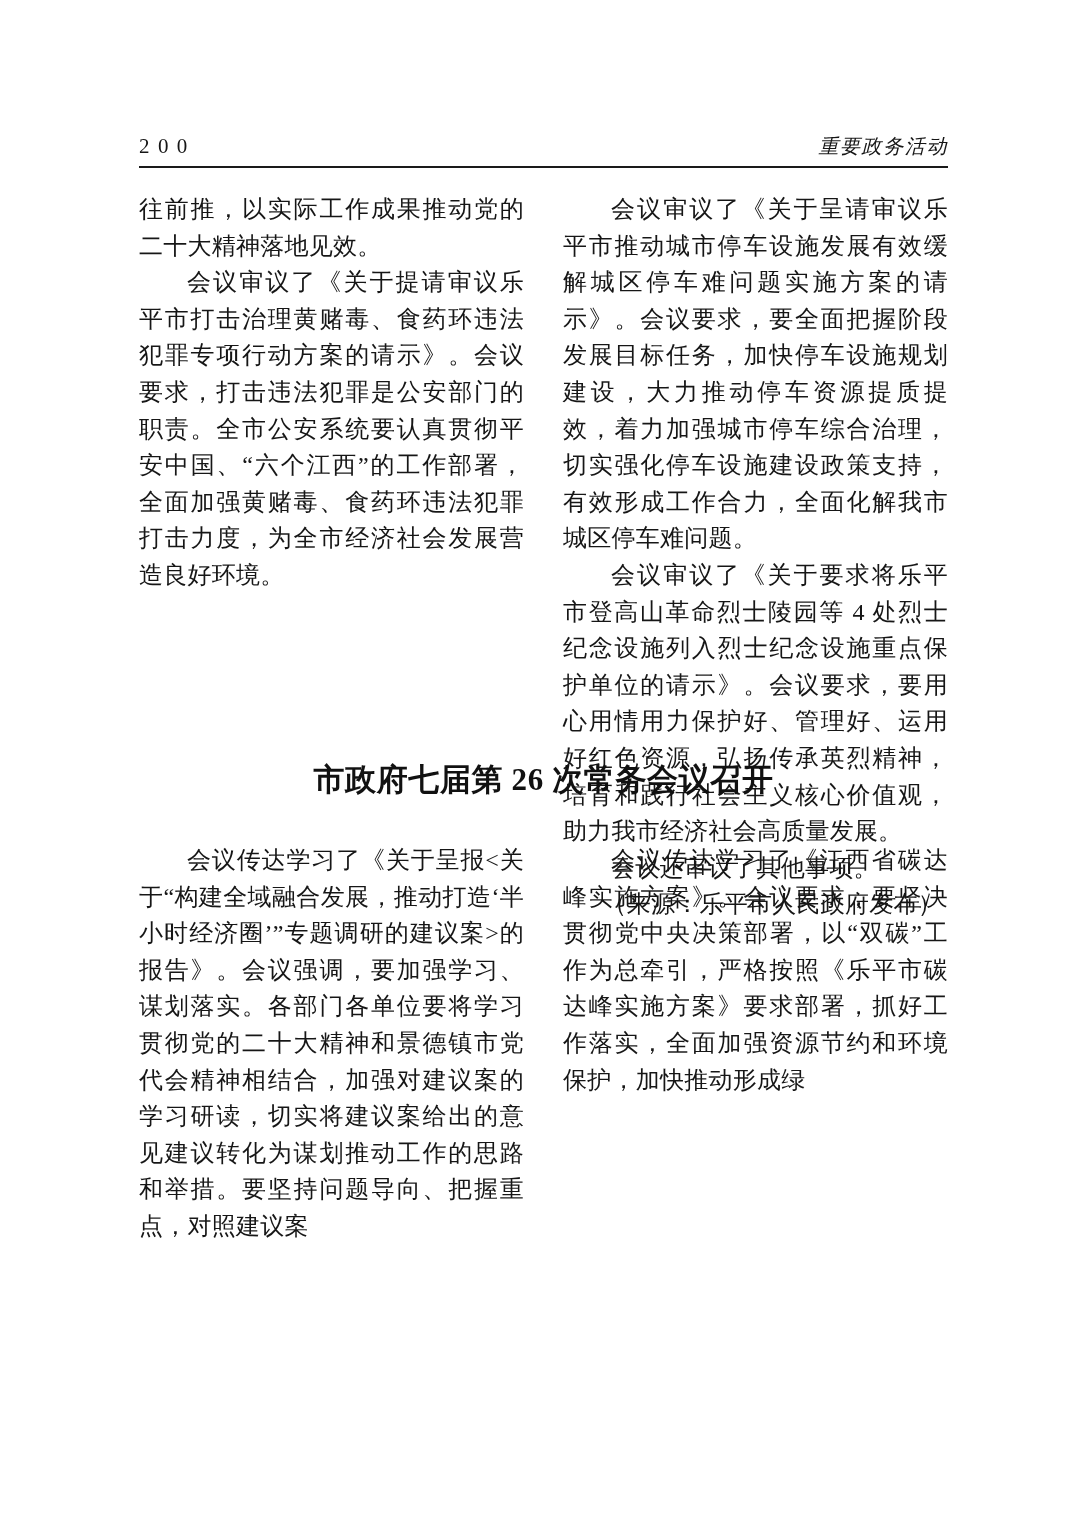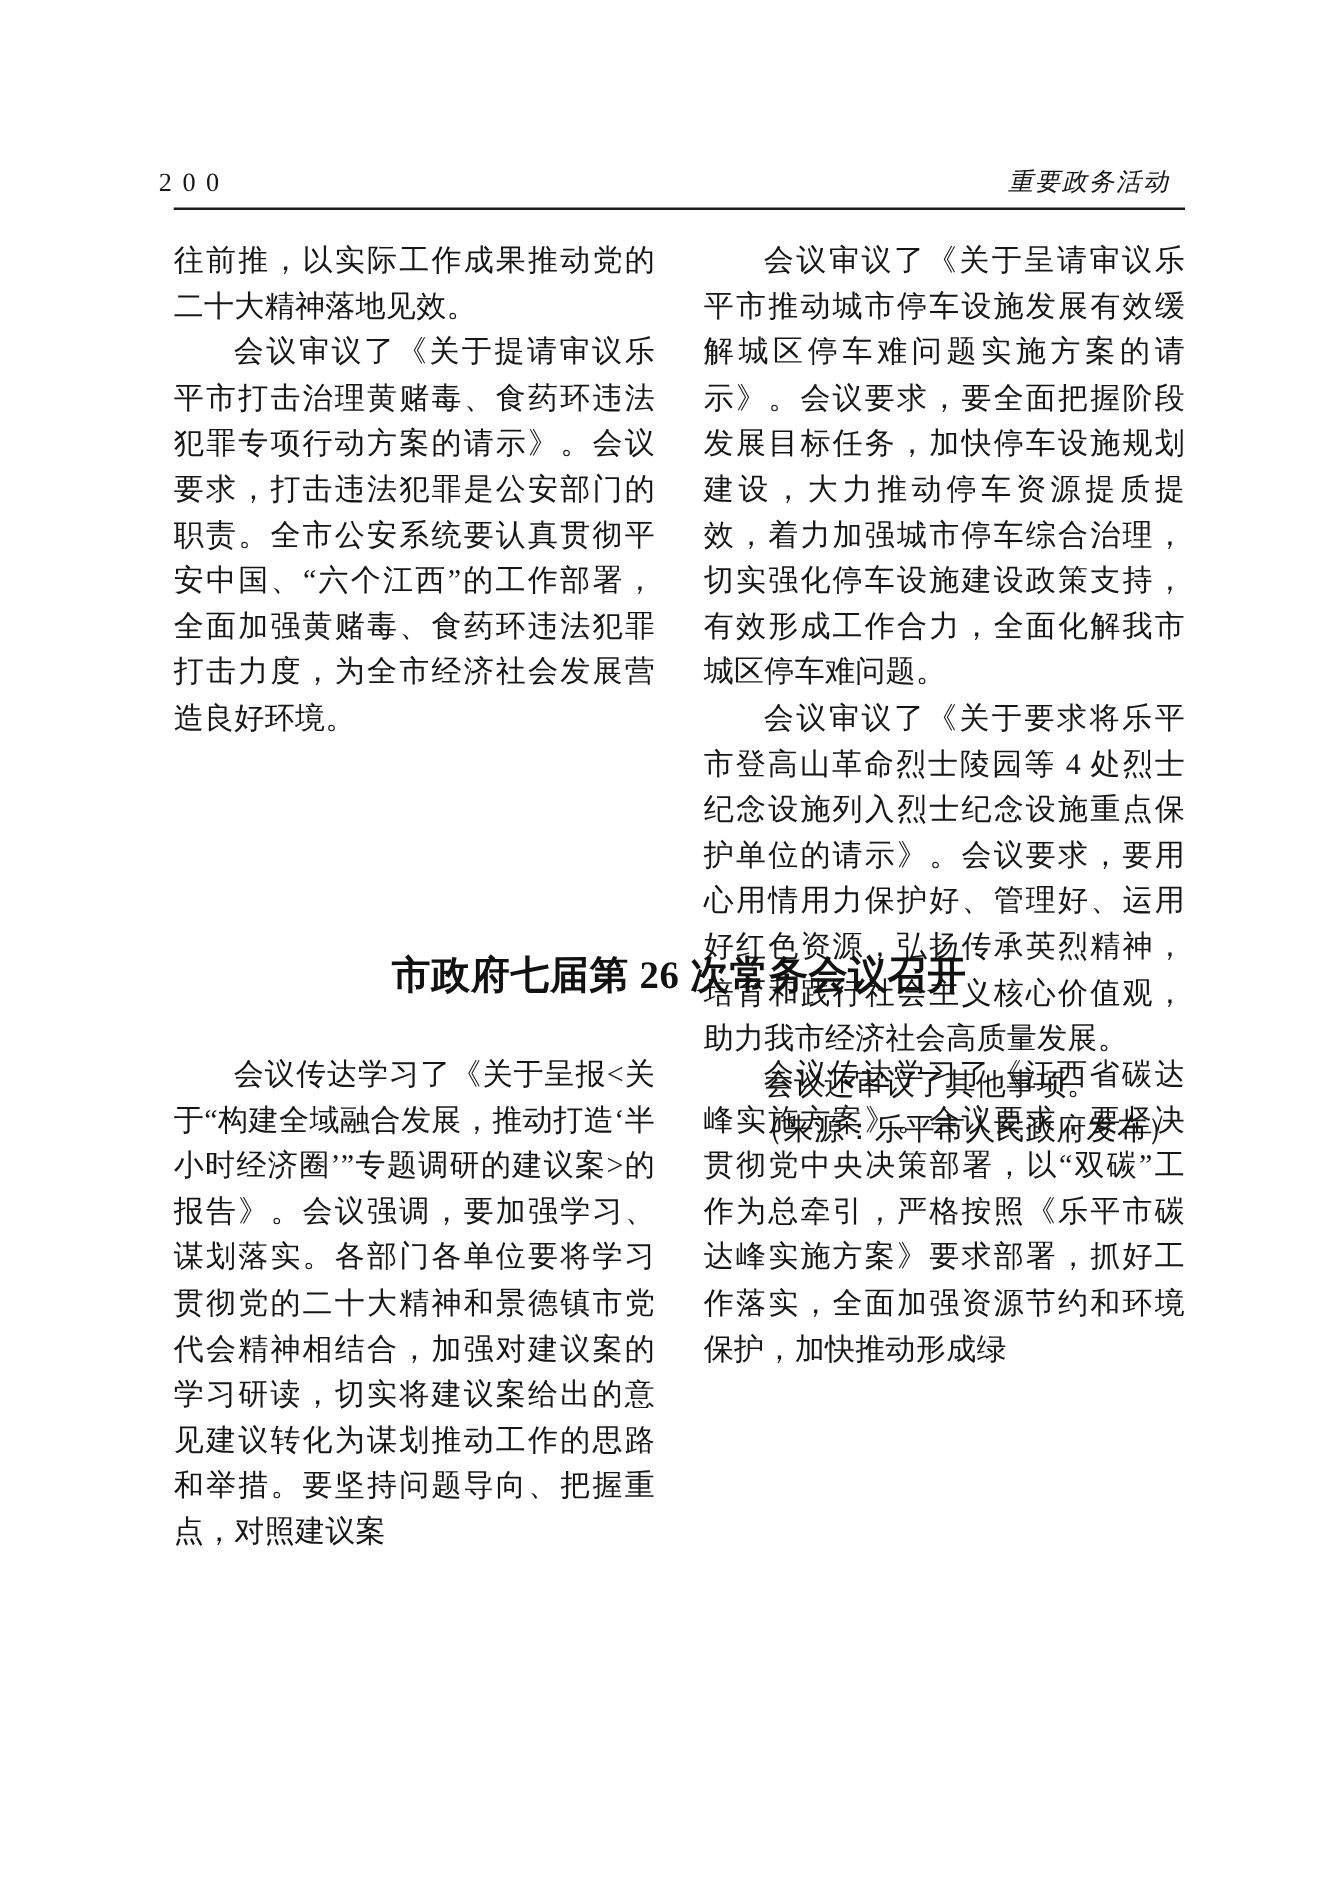--- a/index.html
+++ b/index.html
@@ -10,21 +10,21 @@
   body {
     position: relative;
     width: 1074px;
     height: 1520px;
     font-family: "Liberation Serif", "DejaVu Serif", serif;
     color: #161616;
     overflow: hidden;
   }
   .header {
     position: absolute;
-    left: 127px;
+    left: 139px;
     top: 130px;
     width: 809px;
     display: flex;
     justify-content: space-between;
     align-items: flex-end;
   }
   .page-number {
     font-size: 21px;
     letter-spacing: 0.40em;
     line-height: 32px;

